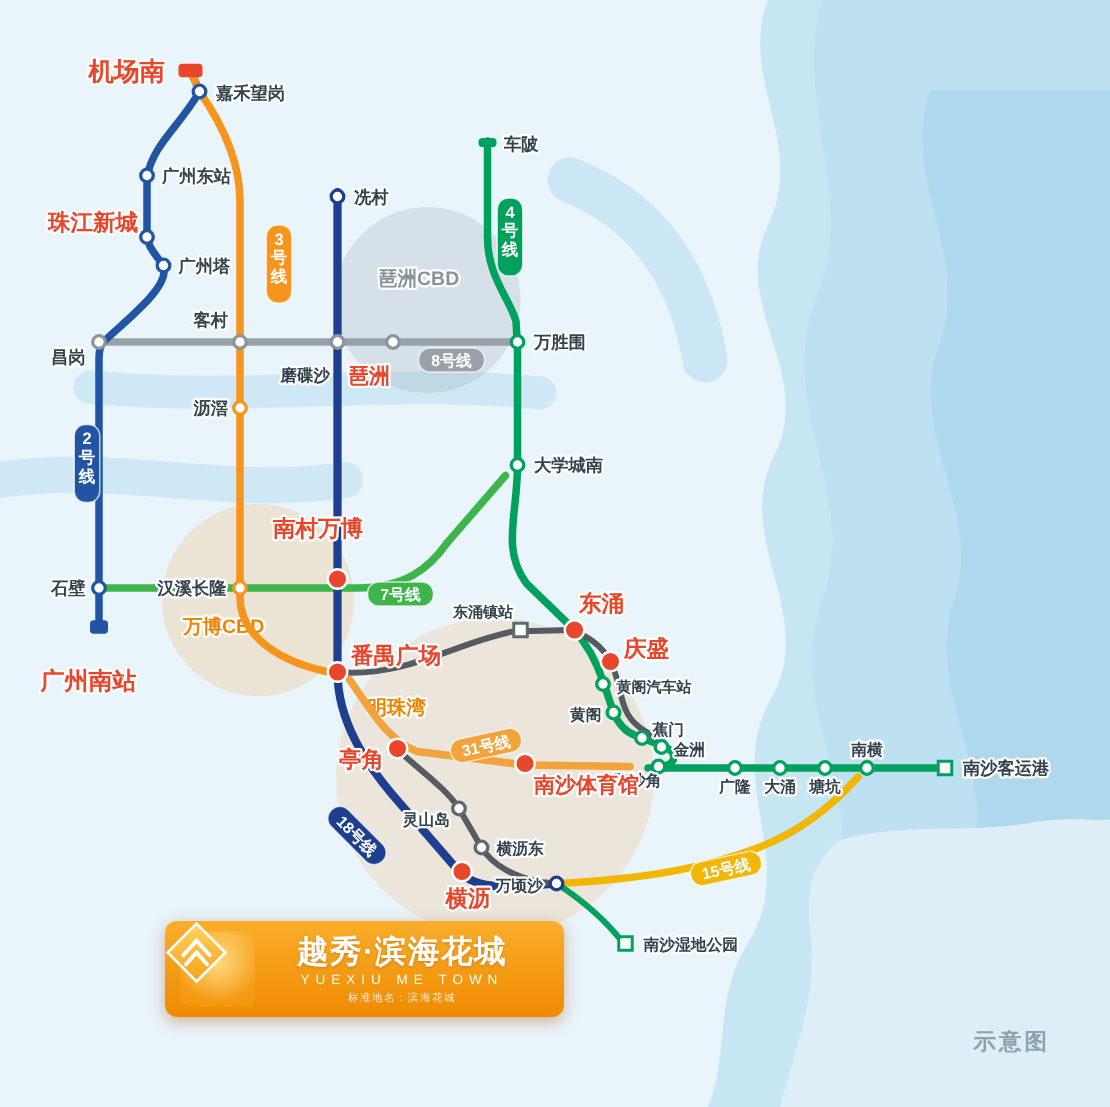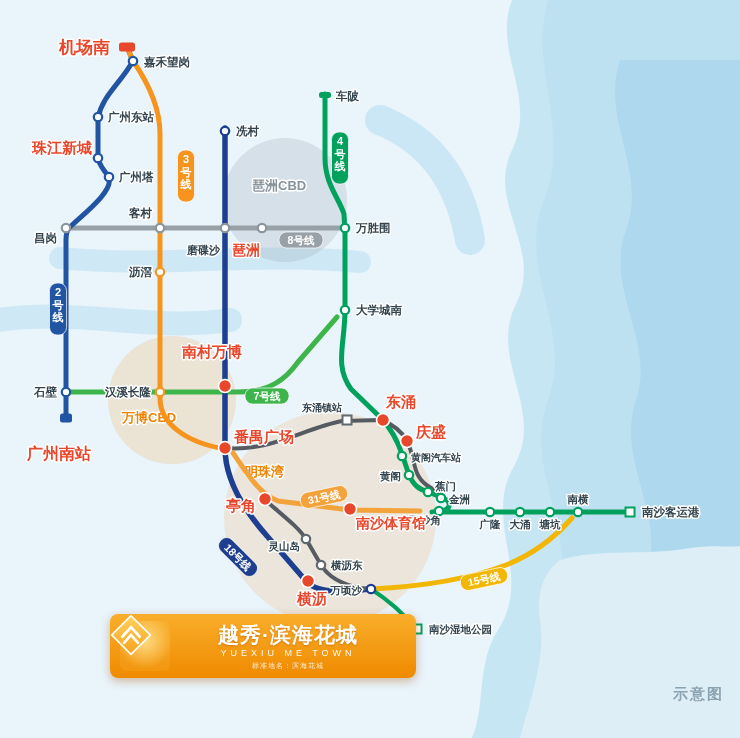--- a/index.html
+++ b/index.html
@@ -1,29 +1,29 @@
 <!DOCTYPE html>
 <html><head>
 <meta charset="utf-8">
 <style>
   html,body{margin:0;padding:0;background:#eaf3f8;}
   body{font-family:"Liberation Sans","DejaVu Sans",sans-serif;}
   .stage{position:relative;width:740px;height:738px;margin:0 auto;overflow:hidden;background:#c7e6f4;}
   svg{position:absolute;left:0;top:0;}
   svg text{font-family:"Liberation Sans","DejaVu Sans",sans-serif;}
-  .ad{position:absolute;left:110px;top:614px;width:306px;height:64px;border-radius:8px;
+  .ad{position:absolute;left:110px;top:614px;width:266px;height:64px;border-radius:8px;
       background:linear-gradient(180deg,#f9ae2b 0%,#ef8a00 100%);
       box-shadow:0 3px 10px rgba(170,85,0,.4);display:flex;align-items:center;padding:0 10px;box-sizing:border-box;}
   .ad-logo{width:50px;height:50px;flex:0 0 50px;display:flex;align-items:center;justify-content:center;
       background:radial-gradient(circle at 50% 40%, rgba(255,230,150,.85), rgba(255,200,80,.15) 70%);border-radius:6px;}
   .ad-text{flex:1;text-align:center;line-height:1.1;}
   .ad-brand{font-size:21px;font-weight:800;color:#fff;letter-spacing:1px;white-space:nowrap;text-shadow:0 1px 2px rgba(140,60,0,.35);}
   .ad-en{font-size:9px;font-weight:400;color:#fff;letter-spacing:4px;margin-top:3px;opacity:.95;}
   .ad-note{font-size:7px;color:#fff;opacity:.8;margin-top:3px;letter-spacing:1px;}
-  .watermark{position:absolute;right:16px;bottom:34px;color:#8ba3b0;font-size:15px;letter-spacing:2px;font-weight:600;}
+  .watermark{position:absolute;right:40px;bottom:34px;color:#8ba3b0;font-size:15px;letter-spacing:2px;font-weight:600;}
 </style>
 </head>
 <body>
 
 <div class="stage">
   <svg id="map" width="740" height="738" viewBox="0 0 740 738">
     <g id="bg">
         <path d="M0,0 H740 V738 H0 Z" fill="#c7e6f4"></path>
         <path d="M548,0 C528,70 572,130 544,200 C516,270 574,330 548,400 C522,470 580,530 556,600 C540,650 560,700 552,738 L740,738 L740,0 Z" fill="#bee1f2"></path>
         <path d="M620,60 C600,120 648,170 626,230 C604,290 656,340 636,400 C616,460 664,510 648,570 L740,570 L740,60 Z" fill="#add8ee"></path>

